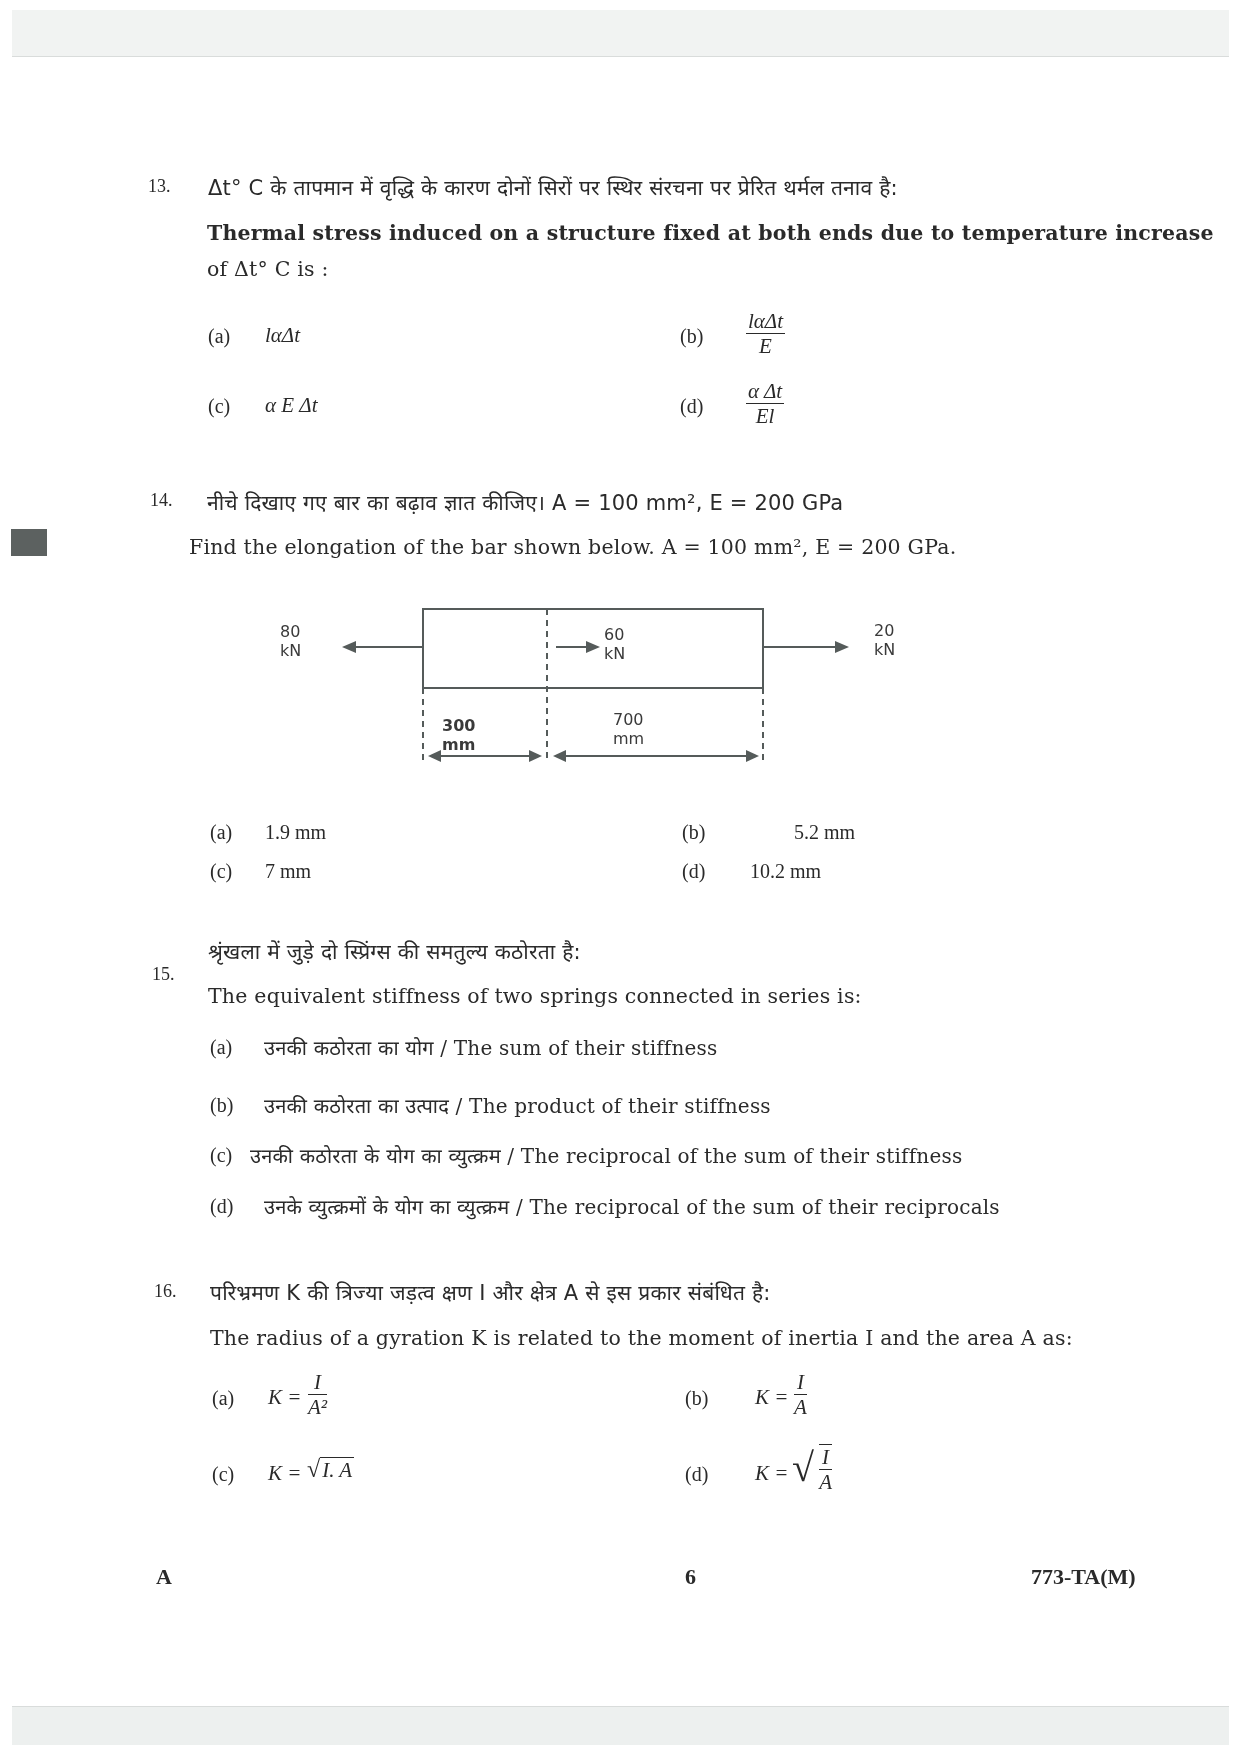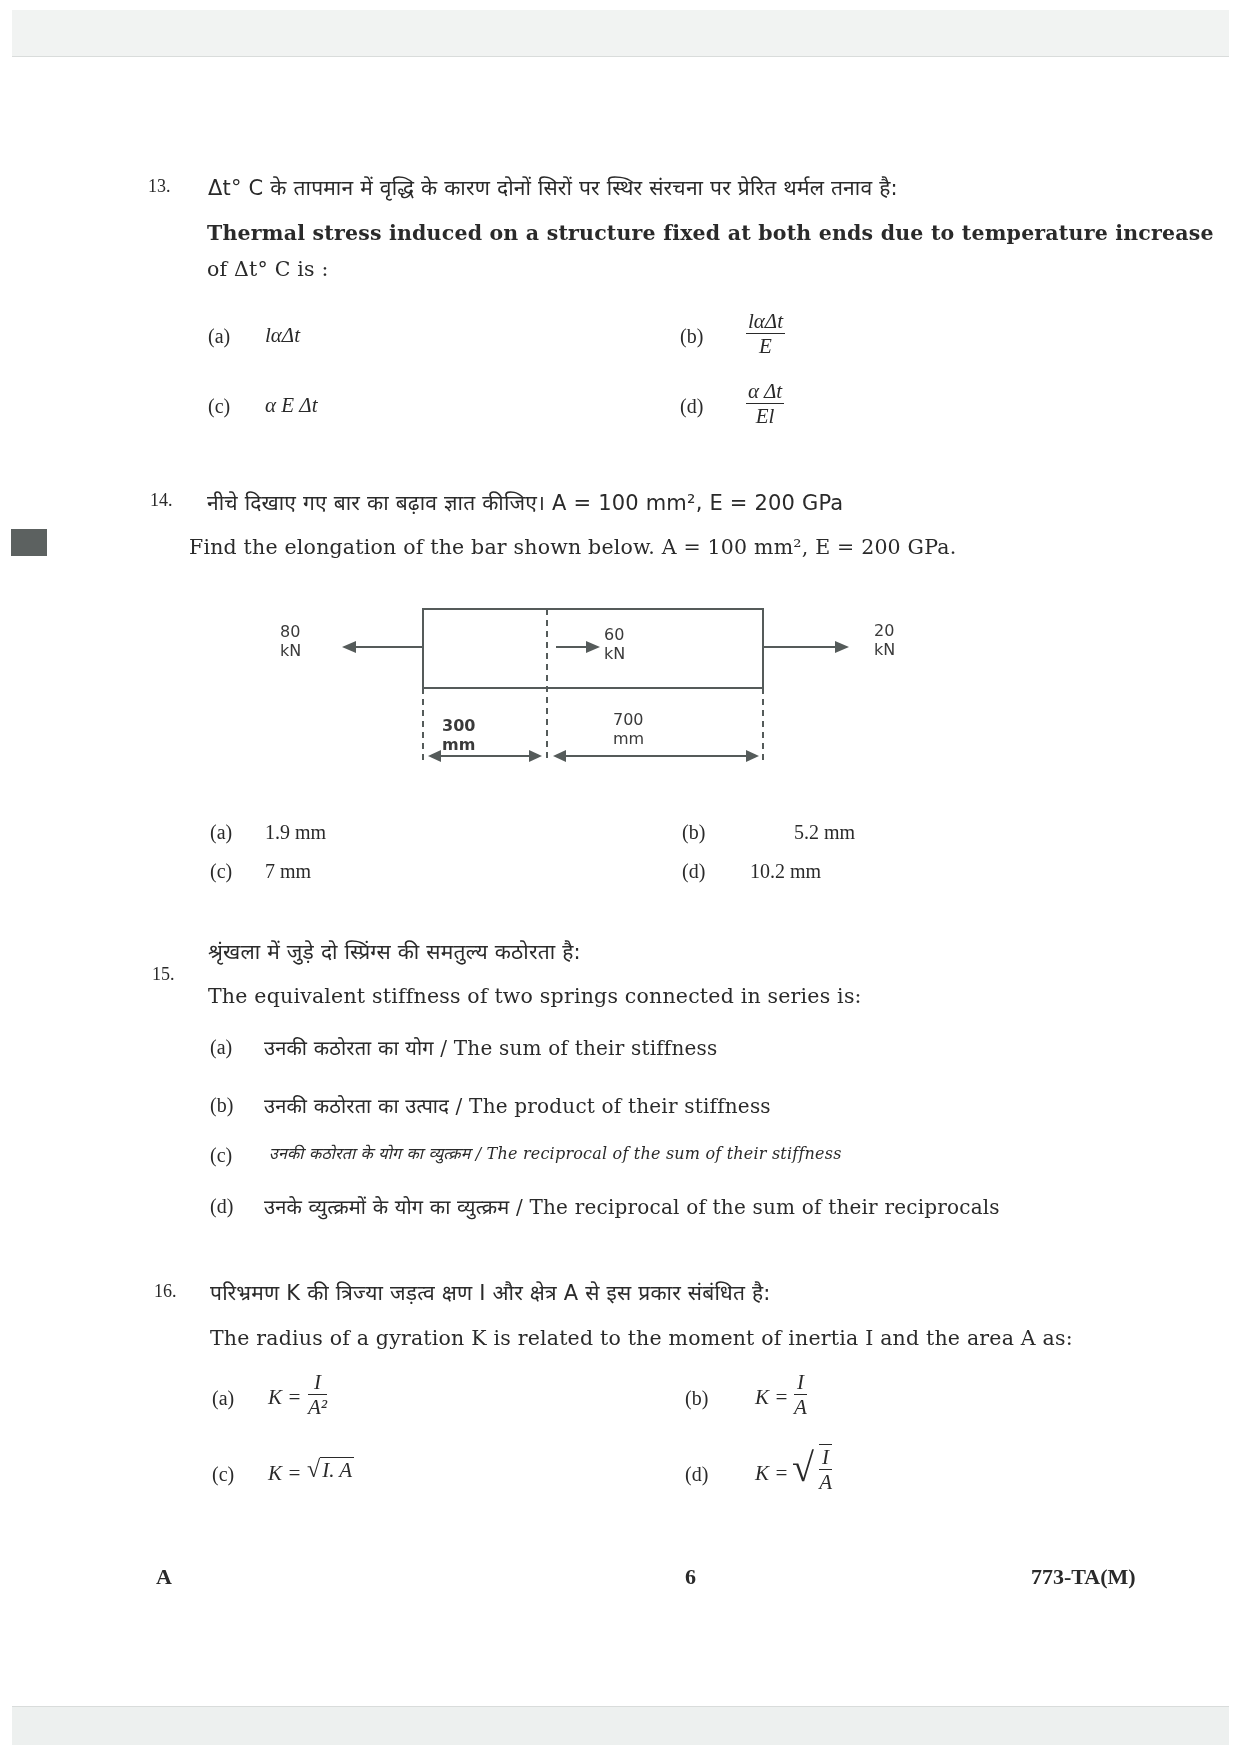--- a/index.html
+++ b/index.html
@@ -131,21 +131,21 @@
   <div>
     <span class="abs opt-label" style="left:210px; top:1036px;">(a)</span>
     <span class="abs eng" style="left:264px; top:1034px; font-size:20px;">उनकी कठोरता का योग / The sum of their stiffness</span>
   </div>
   <div>
     <span class="abs opt-label" style="left:210px; top:1094px;">(b)</span>
     <span class="abs eng" style="left:264px; top:1092px; font-size:20px;">उनकी कठोरता का उत्पाद / The product of their stiffness</span>
   </div>
   <div>
     <span class="abs opt-label" style="left:210px; top:1144px;">(c)</span>
-    <span class="abs eng" style="left:269px; top:1142px; font-size:16px;font-style:italic;">उनकी कठोरता के योग का व्युत्क्रम / The reciprocal of the sum of their stiffness</span>
+    <span class="abs eng" style="left:250px; top:1142px; font-size:20px;">उनकी कठोरता के योग का व्युत्क्रम / The reciprocal of the sum of their stiffness</span>
   </div>
   <div>
     <span class="abs opt-label" style="left:210px; top:1195px;">(d)</span>
     <span class="abs eng" style="left:264px; top:1193px; font-size:20px;">उनके व्युत्क्रमों के योग का व्युत्क्रम / The reciprocal of the sum of their reciprocals</span>
   </div>
 </div>
 
 <div>
   <span class="abs qnum" style="left:154px; top:1281px;">16.</span>
   <span class="abs hin" style="left:210px; top:1278px;">परिभ्रमण K की त्रिज्या जड़त्व क्षण I और क्षेत्र A से इस प्रकार संबंधित है:</span>

